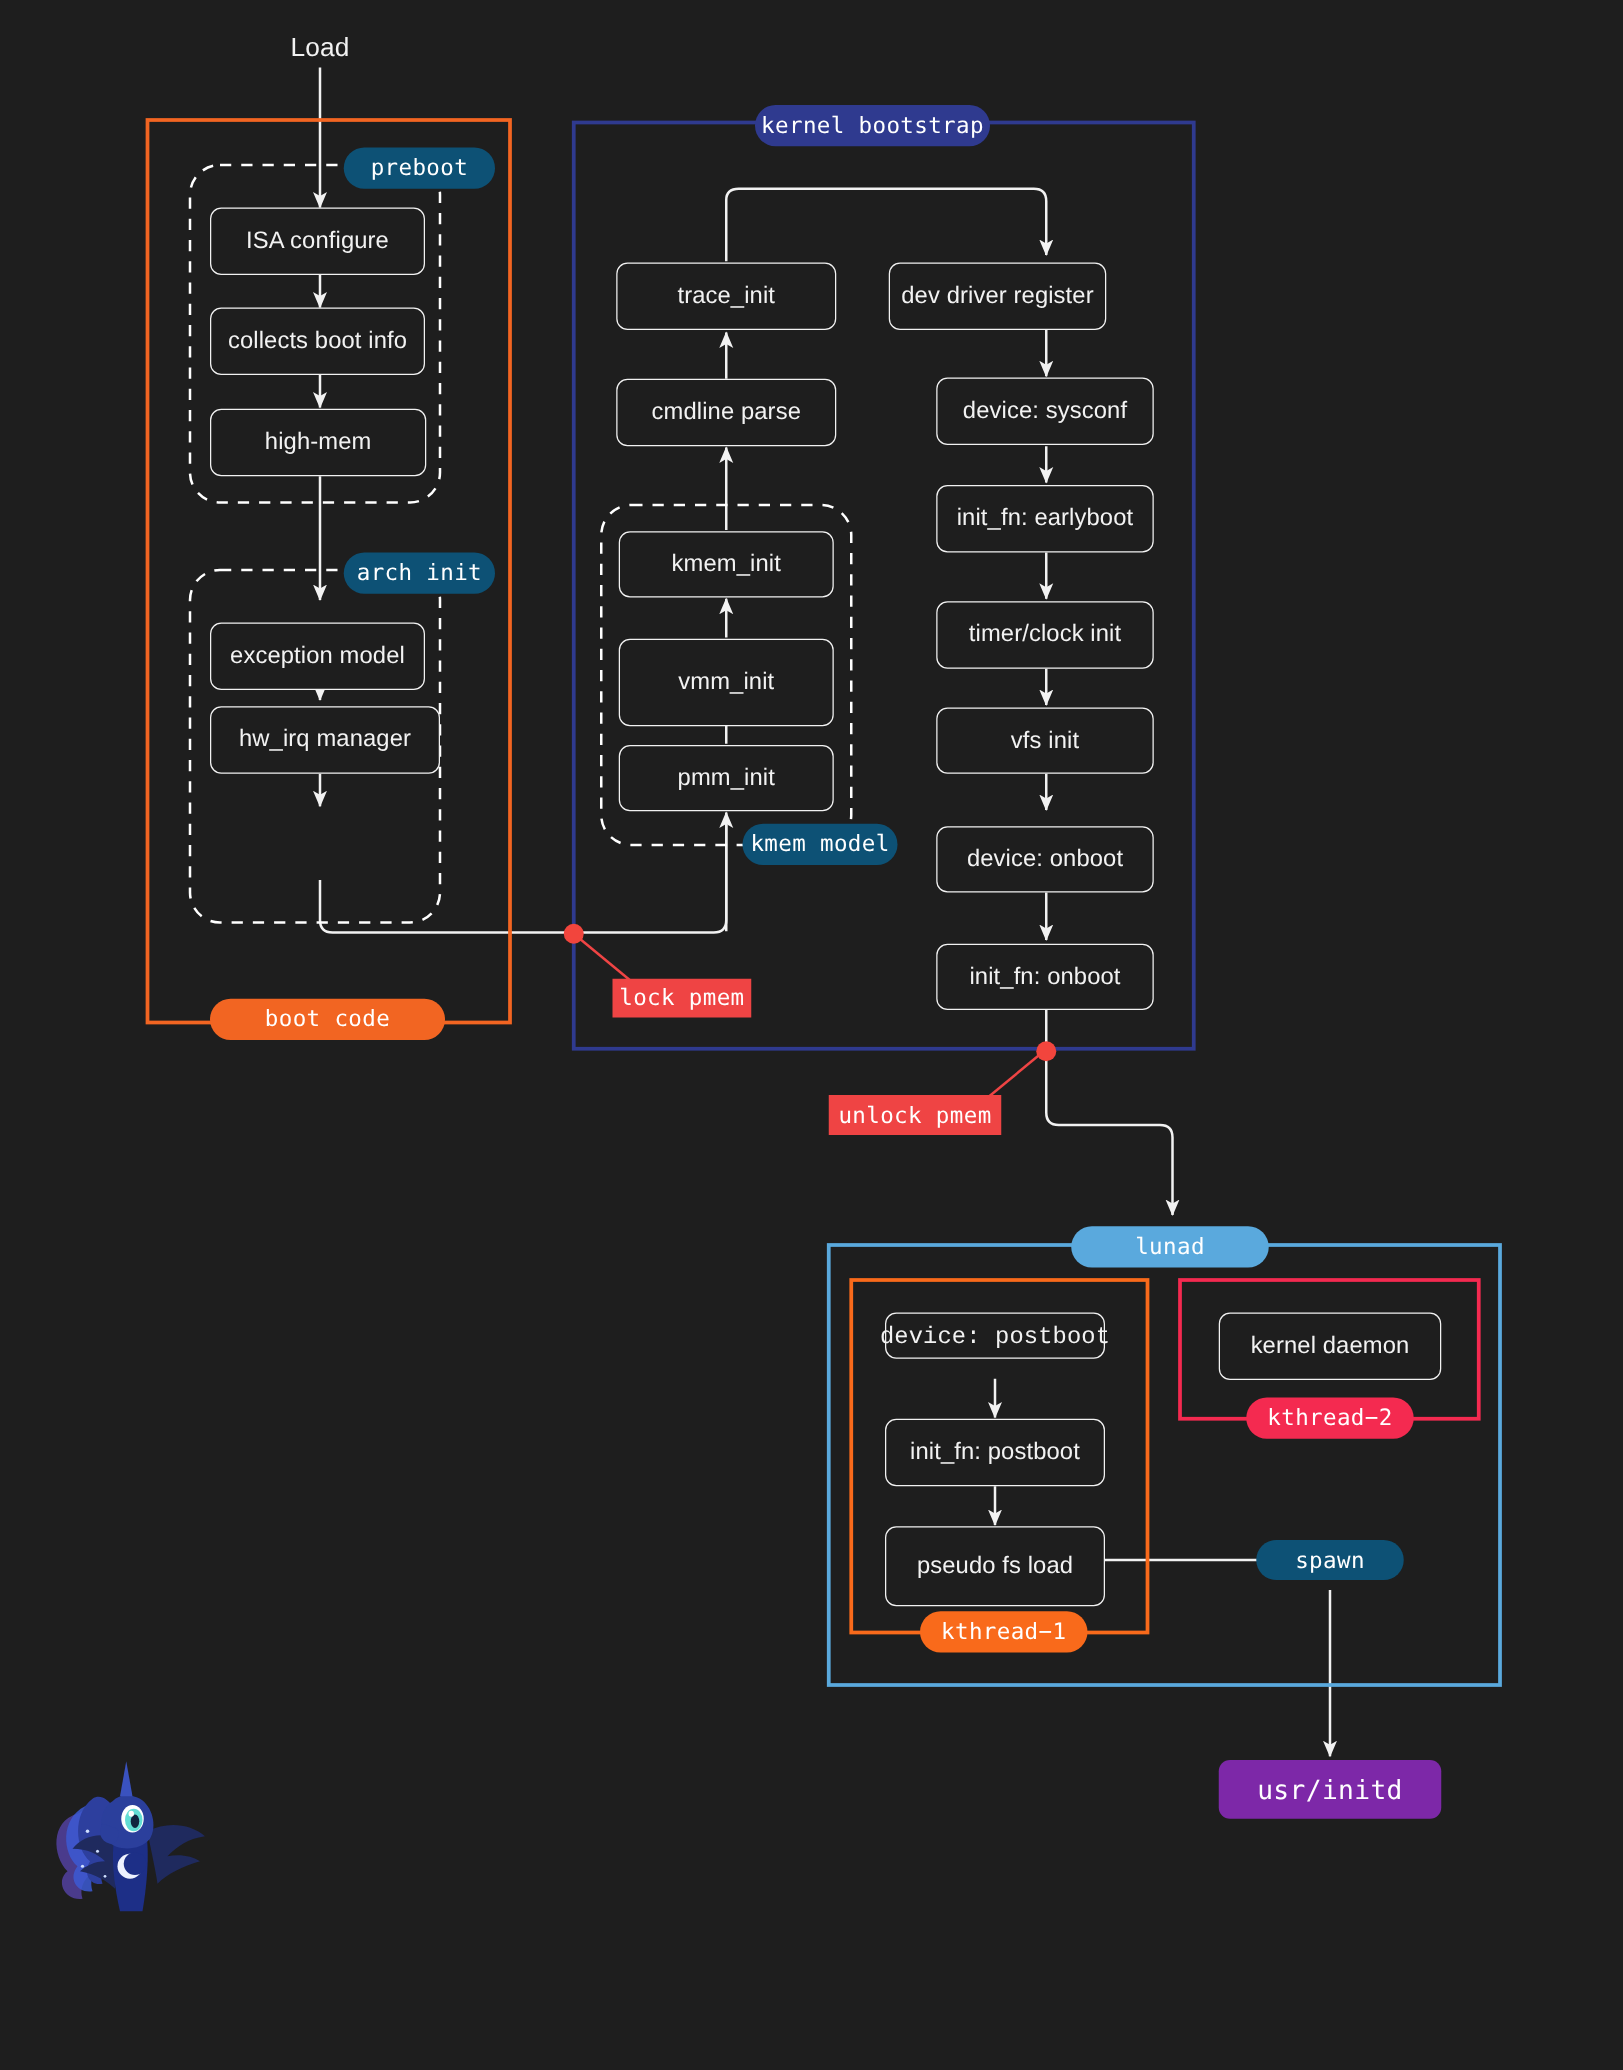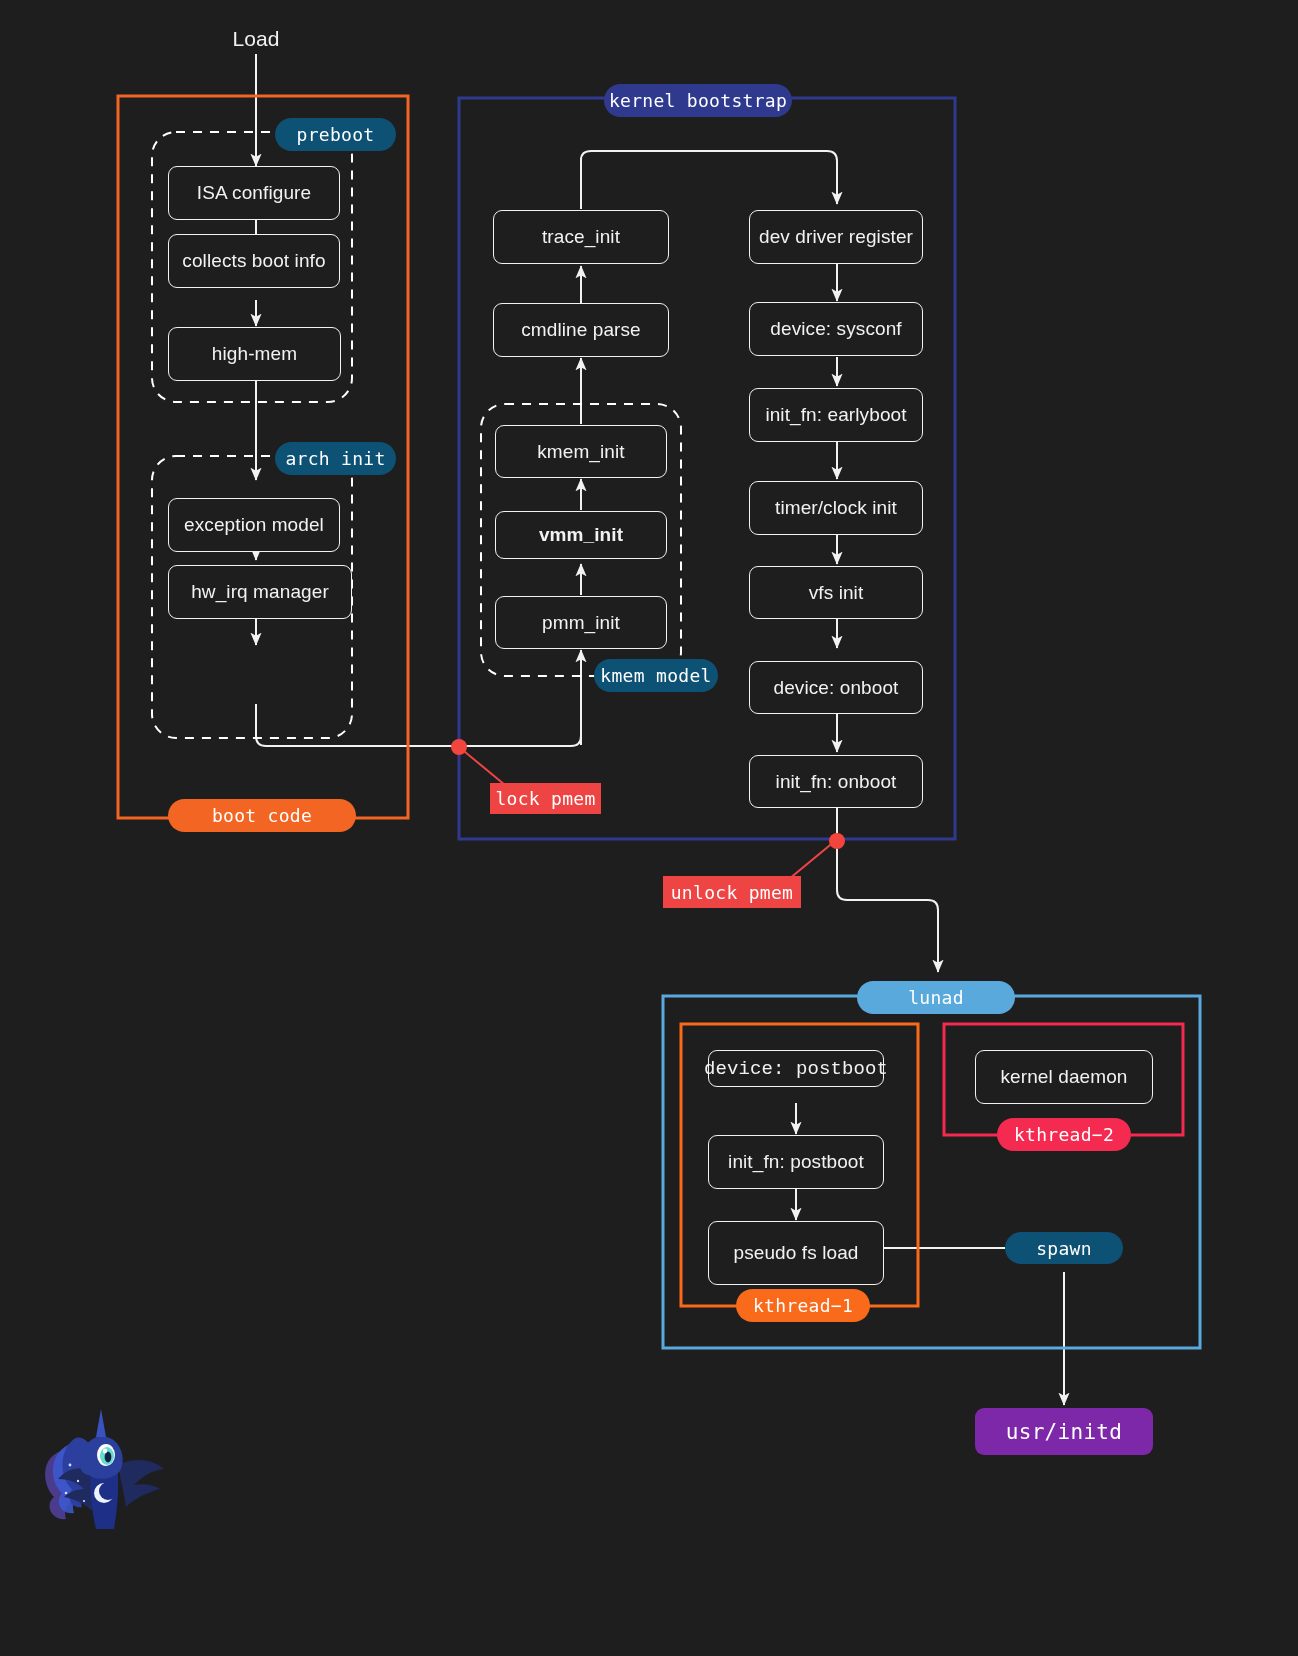--- a/index.html
+++ b/index.html
@@ -115,34 +115,34 @@
     <g fill="none" stroke="#ffffff" stroke-width="2" stroke-dasharray="9 8">
       <rect x="152" y="132" width="200" height="270" rx="24"></rect>
       <rect x="152" y="456" width="200" height="282" rx="24"></rect>
       <rect x="481" y="404" width="200" height="272" rx="24"></rect>
     </g>
   </svg>
 
   <div class="node" style="left:196px;top:22px;width:120px;height:34px;border:none;background:transparent;font-size:21px;">Load</div>
 
   <div class="node" style="left:168px;top:166px;width:172px;height:54px;">ISA configure</div>
-  <div class="node" style="left:168px;top:234px;width:172px;height:54px;">collects boot info</div>
+  <div class="node" style="left:168px;top:246px;width:172px;height:54px;">collects boot info</div>
   <div class="node" style="left:168px;top:327px;width:173px;height:54px;">high-mem</div>
 
   <div class="node" style="left:168px;top:480px;width:172px;height:54px;margin-top:18px;">exception model</div>
   <div class="node" style="left:168px;top:565px;width:184px;height:54px;">hw_irq manager</div>
 
   <div class="node" style="left:493px;top:210px;width:176px;height:54px;">trace_init</div>
   <div class="node" style="left:493px;top:303px;width:176px;height:54px;">cmdline parse</div>
 
   <div class="node" style="left:495px;top:425px;width:172px;height:53px;">kmem_init</div>
-  <div class="node" style="left:495px;top:511px;width:172px;height:48px;font-weight:bold;">vmm_init</div>
+  <div class="node" style="left:495px;top:511px;width:172px;height:70px;">vmm_init</div>
   <div class="node" style="left:495px;top:596px;width:172px;height:53px;">pmm_init</div>
 
-  <div class="node" style="left:749px;top:210px;width:174px;height:54px;">dev driver register</div>
+  <div class="node" style="left:711px;top:210px;width:174px;height:54px;">dev driver register</div>
   <div class="node" style="left:749px;top:302px;width:174px;height:54px;">device: sysconf</div>
   <div class="node" style="left:749px;top:388px;width:174px;height:54px;">init_fn: earlyboot</div>
   <div class="node" style="left:749px;top:481px;width:174px;height:54px;">timer/clock init</div>
   <div class="node" style="left:749px;top:566px;width:174px;height:53px;">vfs init</div>
   <div class="node" style="left:749px;top:661px;width:174px;height:53px;">device: onboot</div>
   <div class="node" style="left:749px;top:755px;width:174px;height:53px;">init_fn: onboot</div>
 
   <div class="node" style="left:708px;top:1050px;width:176px;height:37px;font-family:Liberation Mono, monospace;">device: postboot</div>
   <div class="node" style="left:708px;top:1135px;width:176px;height:54px;">init_fn: postboot</div>
   <div class="node" style="left:708px;top:1221px;width:176px;height:64px;">pseudo fs load</div>

